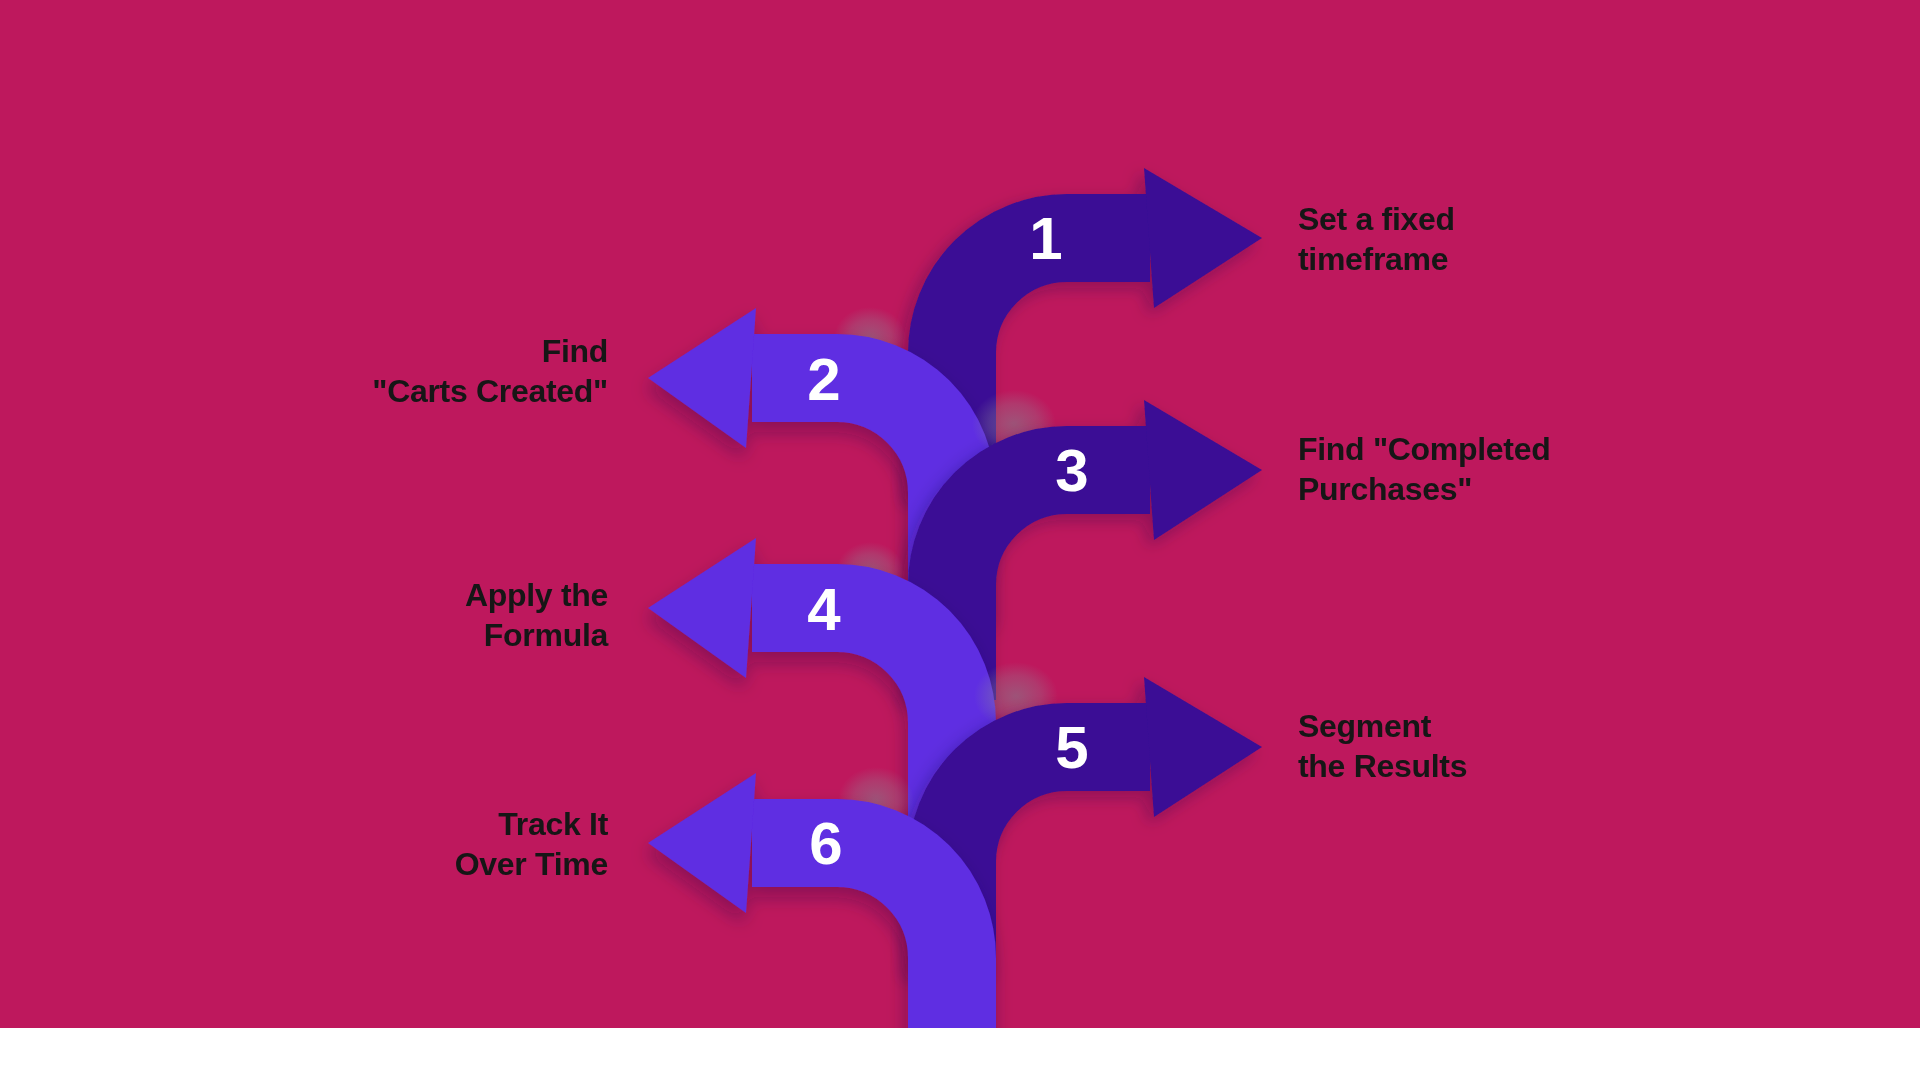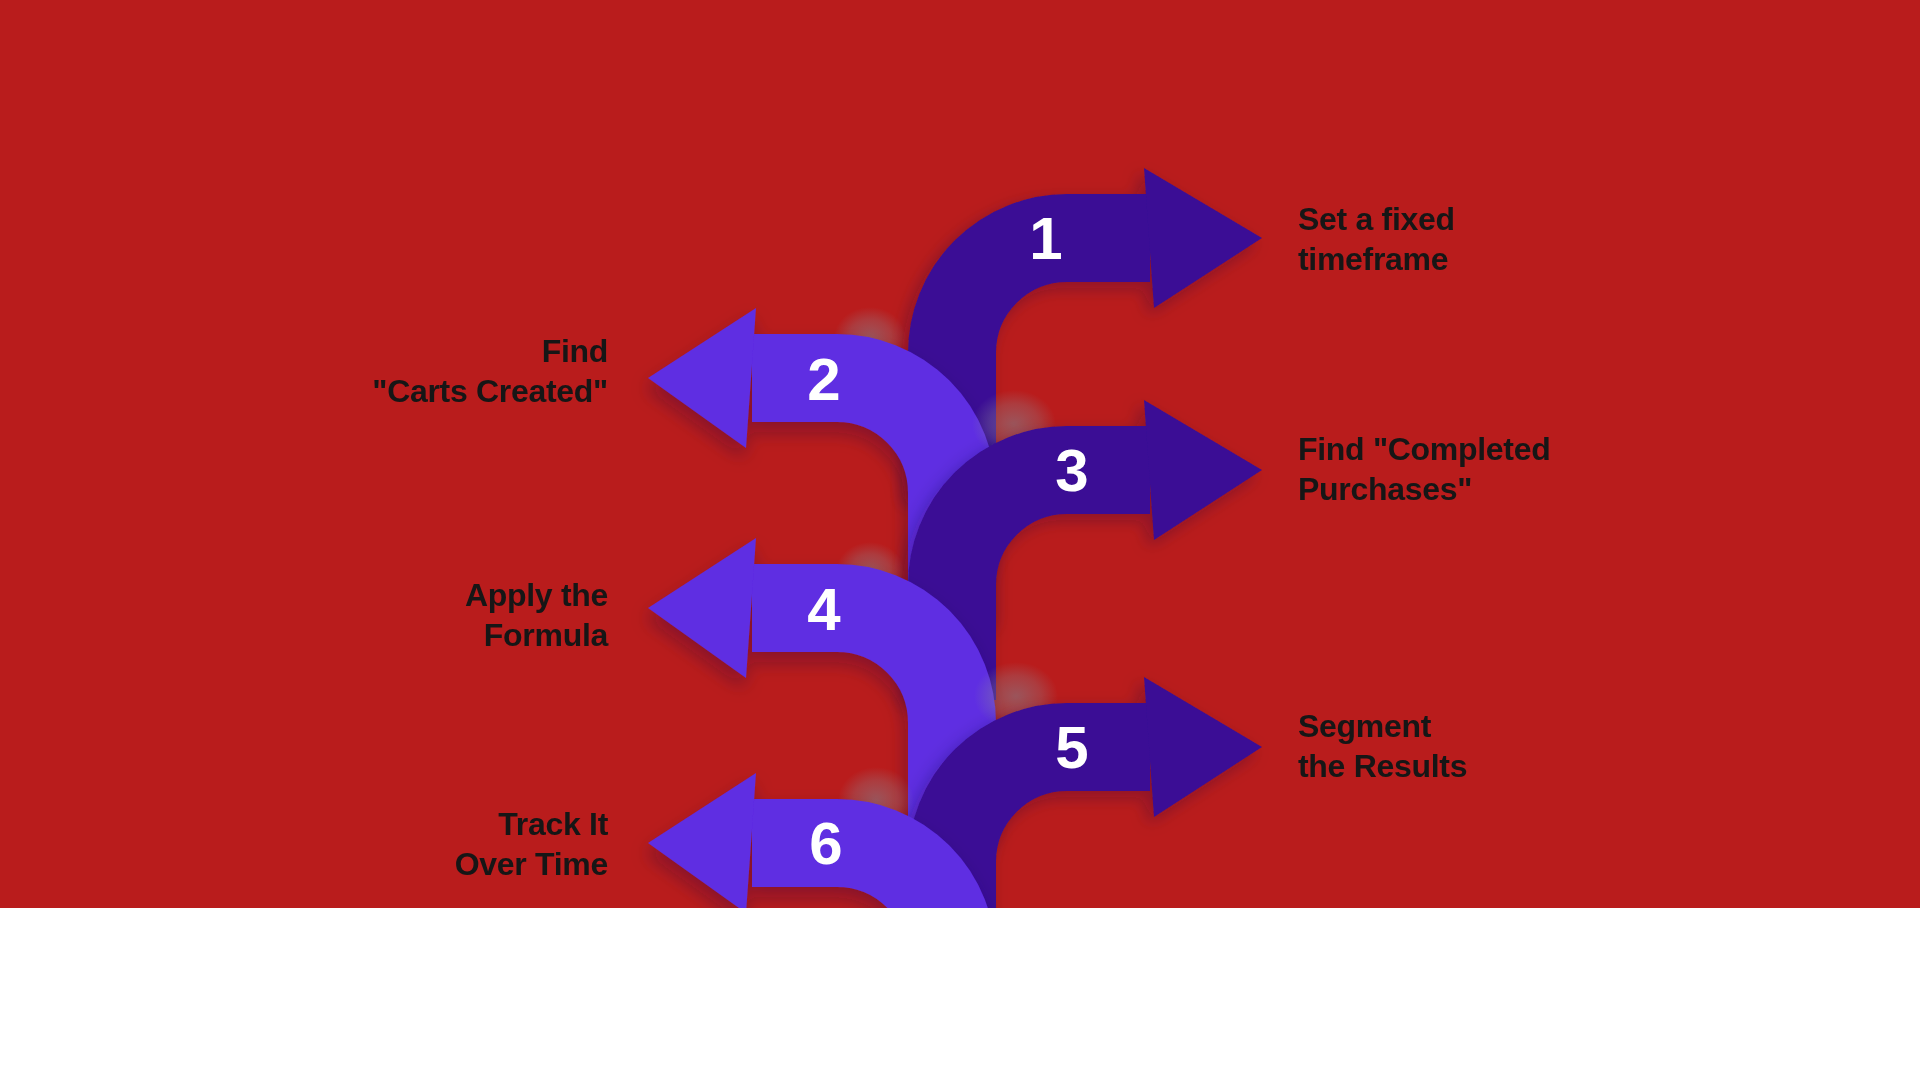--- a/index.html
+++ b/index.html
@@ -1,16 +1,16 @@
 <!DOCTYPE html>
 <html><head>
 <meta charset="utf-8">
 <style>
   html,body{margin:0;padding:0;background:#ffffff;}
-  .stage{position:relative;width:1920px;height:908px;background:#b91c1c;overflow:hidden;}
+  .stage{position:relative;width:1920px;height:1028px;background:#be185d;overflow:hidden;}
   svg{position:absolute;left:0;top:0;}
   .pipe{fill:none;stroke-width:88;stroke-linecap:butt;}
   .num{font-family:"Liberation Sans",sans-serif;font-weight:700;font-size:60px;text-anchor:middle;}
   .lbl{font-family:"Liberation Sans",sans-serif;font-weight:700;font-size:32px;fill:#161616;letter-spacing:-0.3px;}
   .lbl.right{text-anchor:end;}
   .lbl.left{text-anchor:start;}
 </style>
 </head>
 <body>
 

